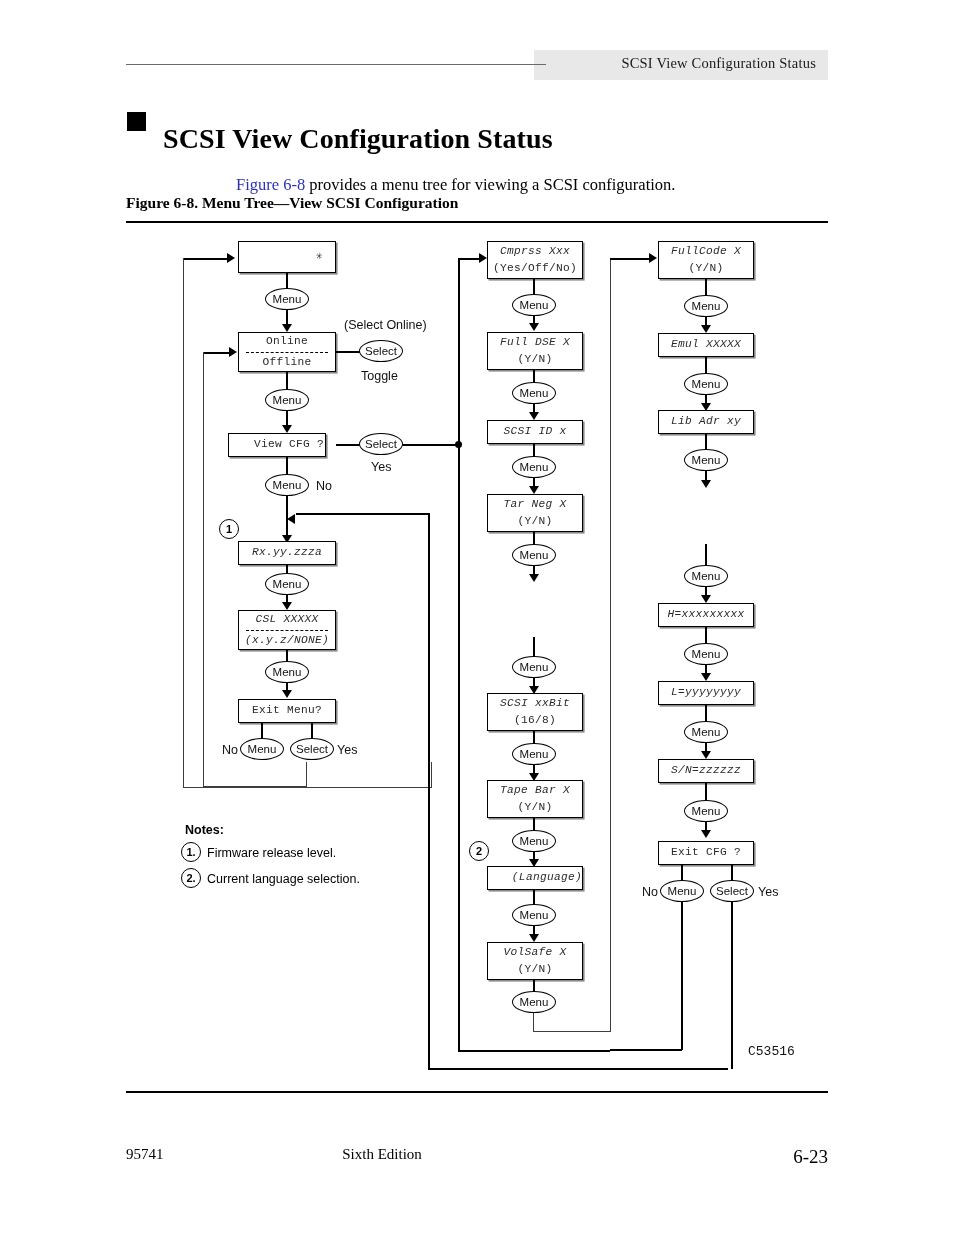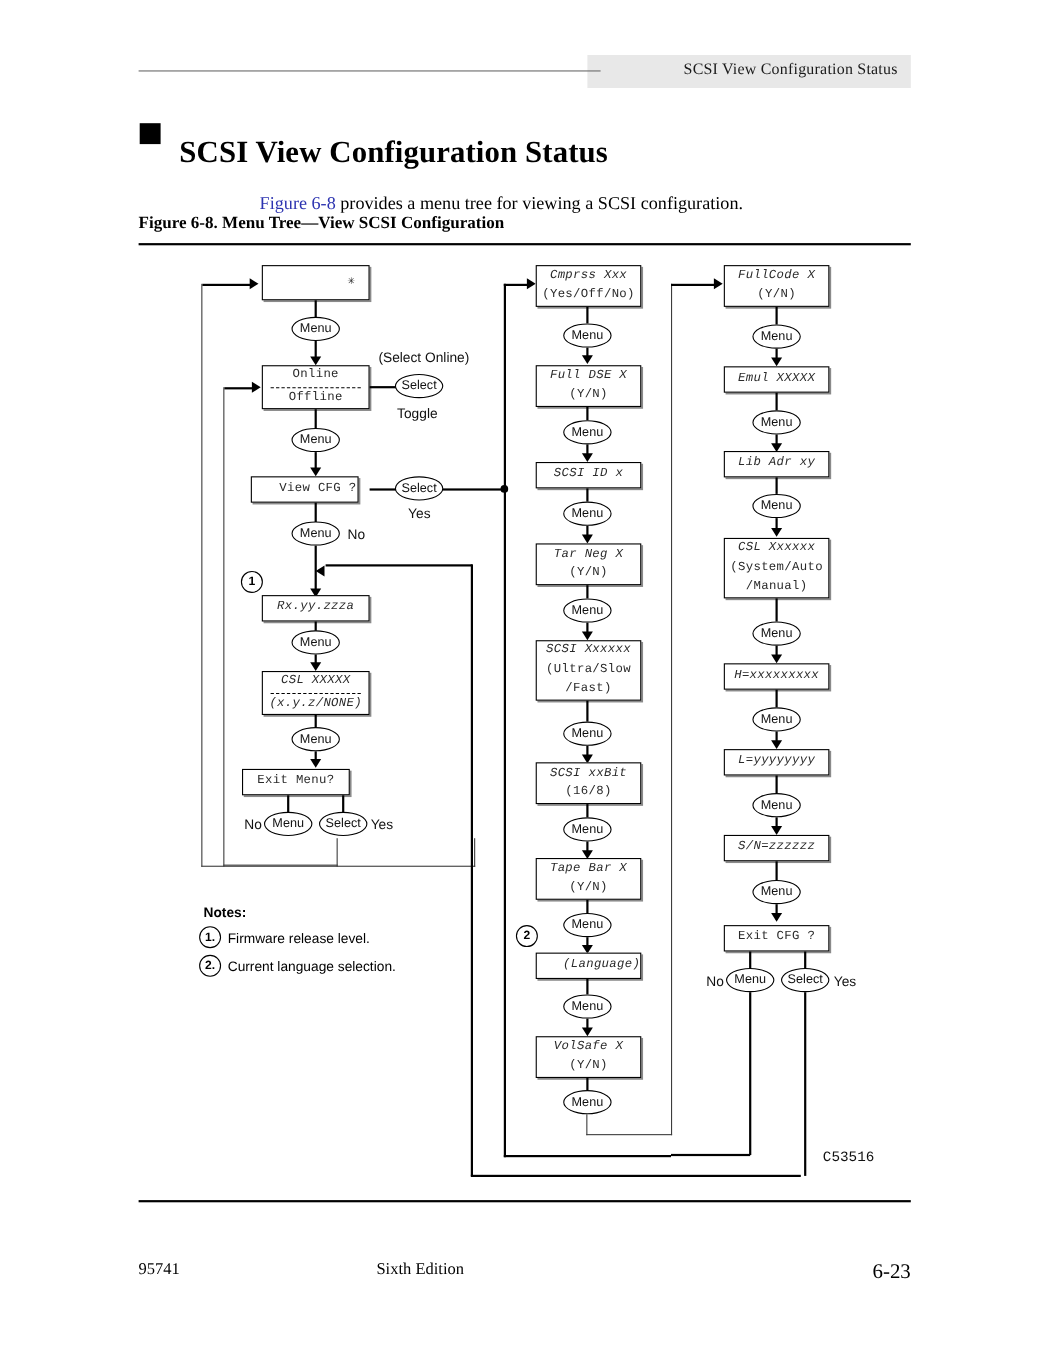--- a/index.html
+++ b/index.html
@@ -227,21 +227,21 @@
     <span class="dash-sep"></span>
     <span class="ln ital">(x.y.z/NONE)</span>
   </div>
   <div class="vline" style="left:286px;top:650px;height:11px;"></div>
   <div class="oval" style="left:265px;top:661px;width:44px;height:22px;">
     <span>Menu</span>
   </div>
   <div class="vline" style="left:286px;top:683px;height:11px;"></div>
   <div class="arrow-d" style="left:282px;top:690px;"></div>
 
-  <div class="box" style="left:220px;top:699px;width:98px;height:24px;">
+  <div class="box" style="left:238px;top:699px;width:98px;height:24px;">
     <span class="ln">Exit Menu?</span>
   </div>
   <div class="vline" style="left:261px;top:723px;height:18px;"></div>
   <div class="vline" style="left:311px;top:723px;height:18px;"></div>
   <div class="oval" style="left:240px;top:738px;width:44px;height:22px;">
     <span>Menu</span>
   </div>
   <div class="oval" style="left:290px;top:738px;width:44px;height:22px;">
     <span>Select</span>
   </div>
@@ -294,25 +294,20 @@
     <span class="ln ital">Tar Neg X</span>
     <span class="ln">(Y/N)</span>
   </div>
   <div class="vline" style="left:533px;top:532px;height:12px;"></div>
   <div class="oval" style="left:512px;top:544px;width:44px;height:22px;">
     <span>Menu</span>
   </div>
   <div class="vline" style="left:533px;top:566px;height:12px;"></div>
   <div class="arrow-d" style="left:529px;top:574px;"></div>
 
-  <div class="box" style="left:487px;top:582px;width:96px;height:55px;">
-    <span class="ln ital">SCSI Xxxxxx</span>
-    <span class="ln">(Ultra/Slow</span>
-    <span class="ln">/Fast)</span>
-  </div>
   <div class="vline" style="left:533px;top:637px;height:19px;"></div>
   <div class="oval" style="left:512px;top:656px;width:44px;height:22px;">
     <span>Menu</span>
   </div>
   <div class="vline" style="left:533px;top:678px;height:12px;"></div>
   <div class="arrow-d" style="left:529px;top:686px;"></div>
 
   <div class="box" style="left:487px;top:693px;width:96px;height:38px;">
     <span class="ln ital">SCSI xxBit</span>
     <span class="ln">(16/8)</span>
@@ -385,25 +380,20 @@
   <div class="box" style="left:658px;top:410px;width:96px;height:24px;">
     <span class="ln ital">Lib Adr xy</span>
   </div>
   <div class="vline" style="left:705px;top:434px;height:15px;"></div>
   <div class="oval" style="left:684px;top:449px;width:44px;height:22px;">
     <span>Menu</span>
   </div>
   <div class="vline" style="left:705px;top:471px;height:14px;"></div>
   <div class="arrow-d" style="left:701px;top:480px;"></div>
 
-  <div class="box" style="left:658px;top:489px;width:96px;height:55px;">
-    <span class="ln ital">CSL Xxxxxx</span>
-    <span class="ln">(System/Auto</span>
-    <span class="ln">/Manual)</span>
-  </div>
   <div class="vline" style="left:705px;top:544px;height:21px;"></div>
   <div class="oval" style="left:684px;top:565px;width:44px;height:22px;">
     <span>Menu</span>
   </div>
   <div class="vline" style="left:705px;top:587px;height:13px;"></div>
   <div class="arrow-d" style="left:701px;top:595px;"></div>
 
   <div class="box" style="left:658px;top:603px;width:96px;height:24px;">
     <span class="ln ital">H=xxxxxxxxx</span>
   </div>

